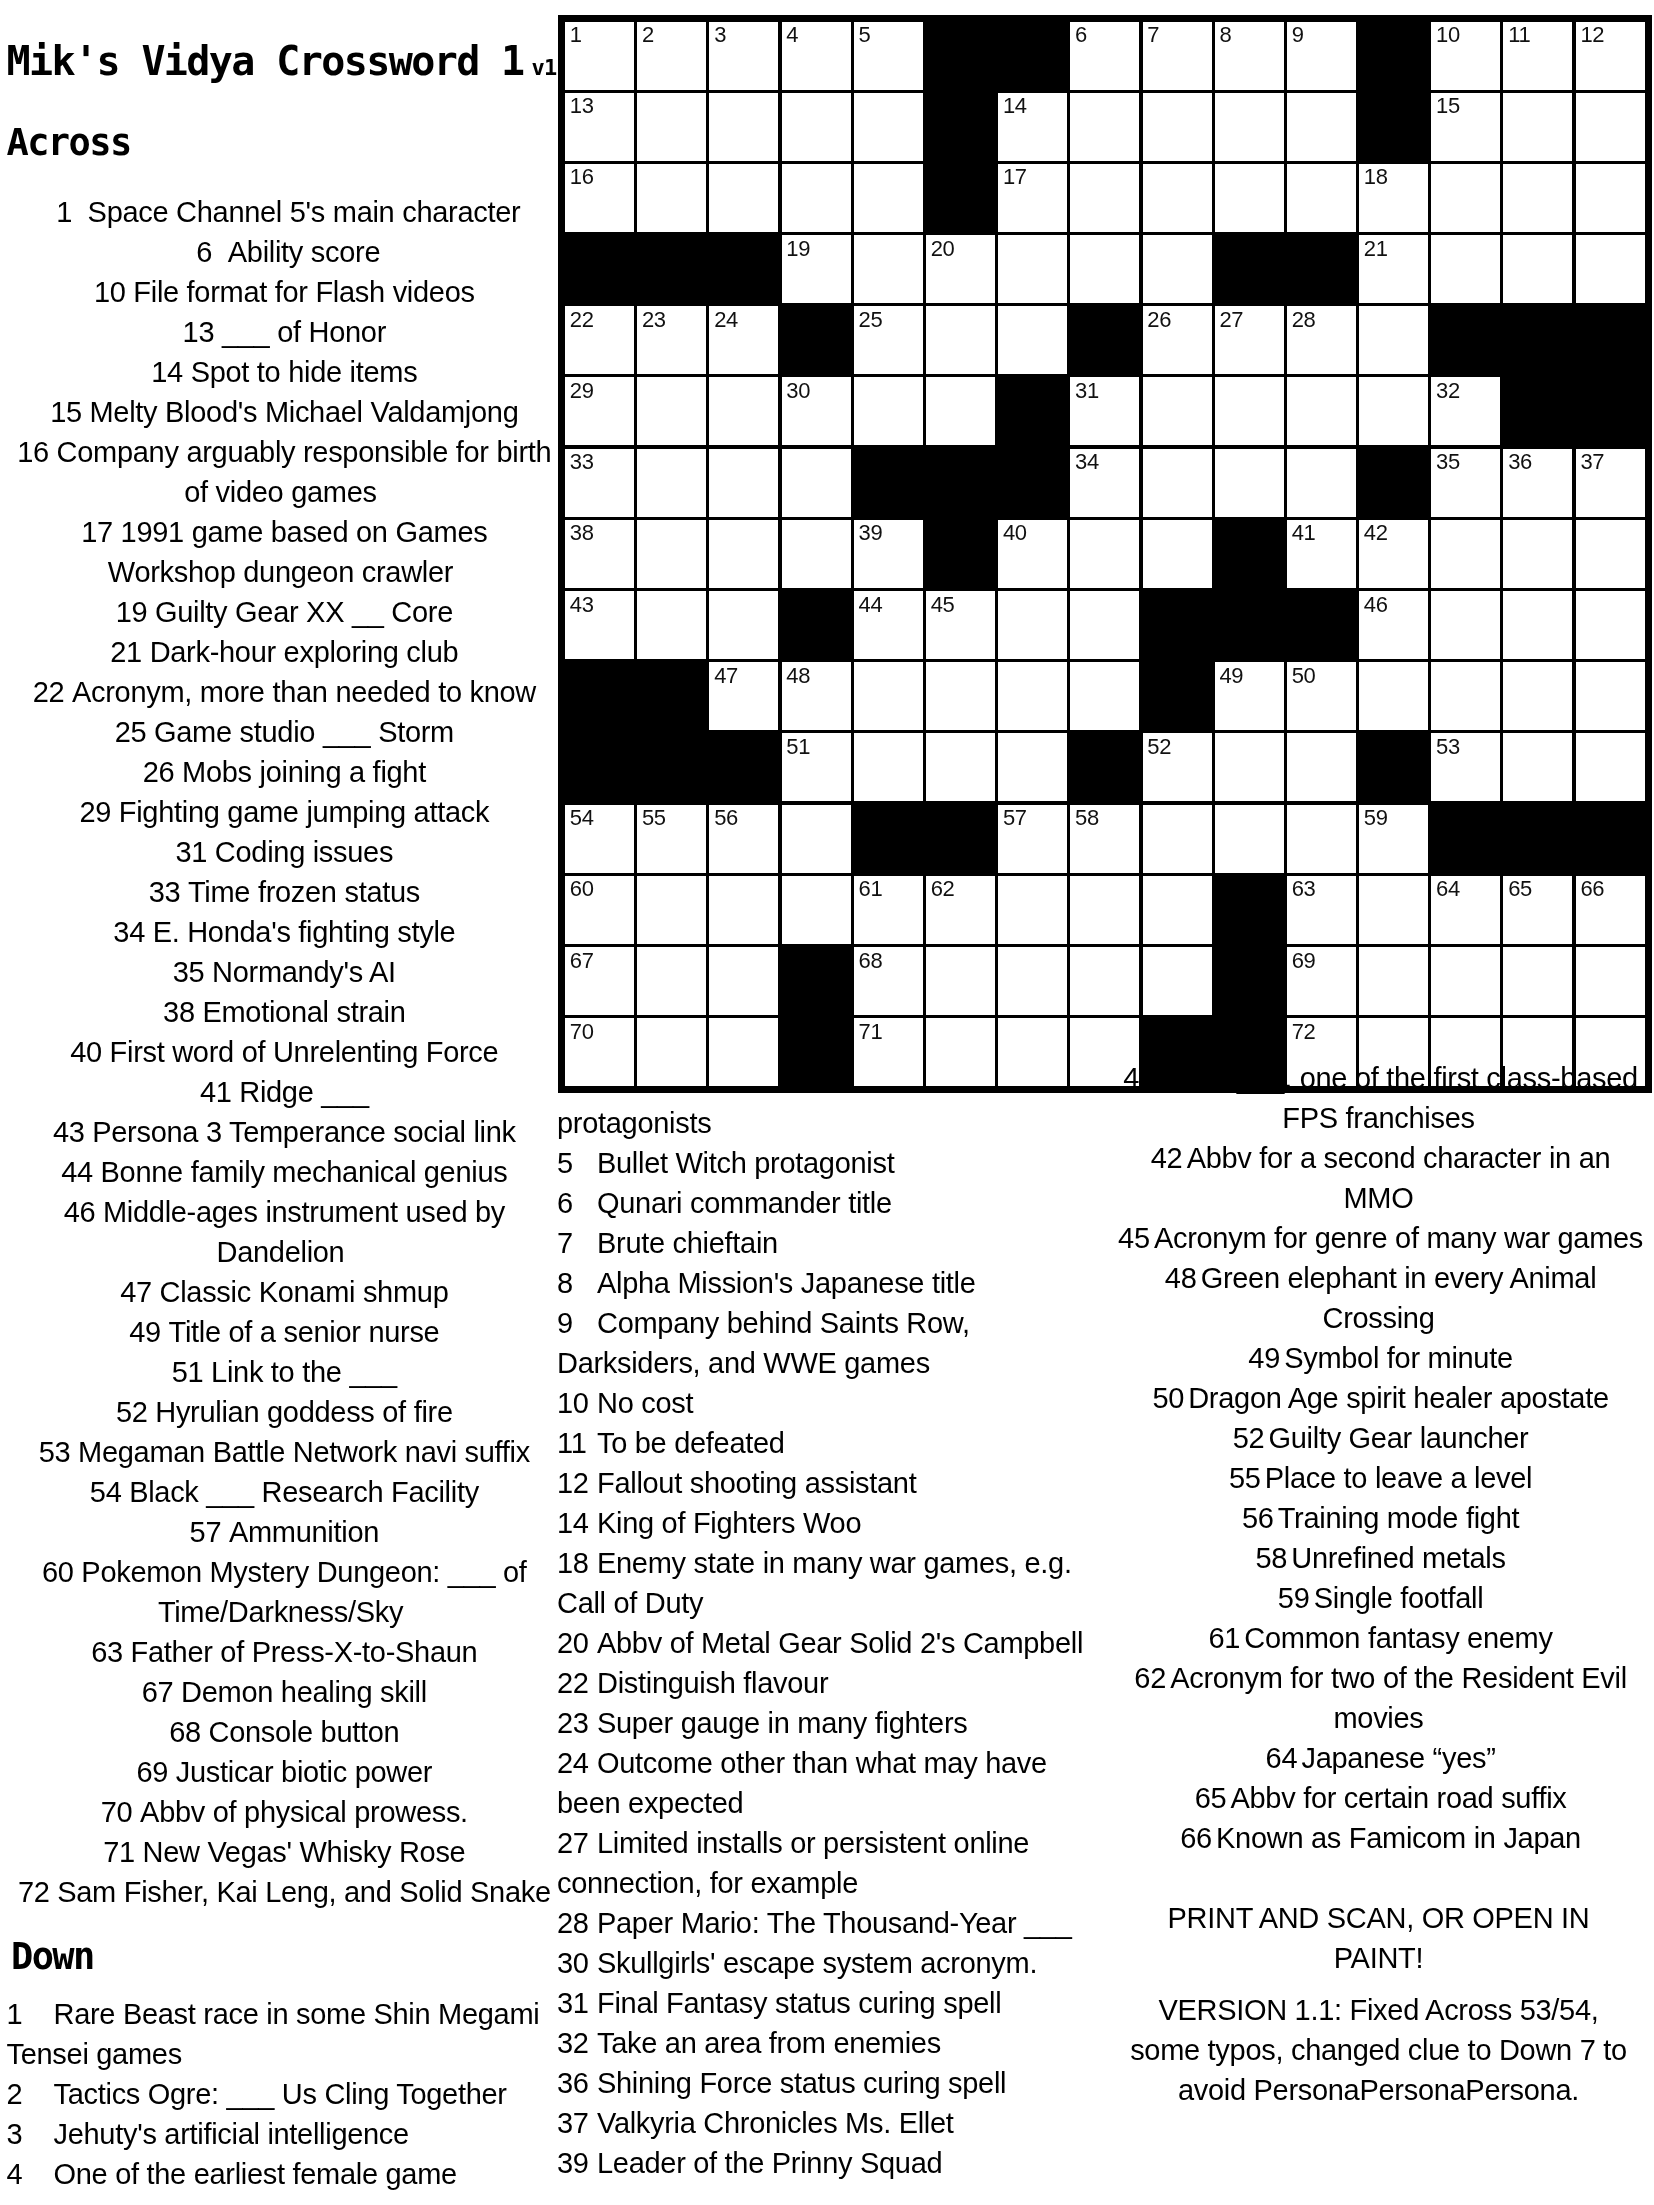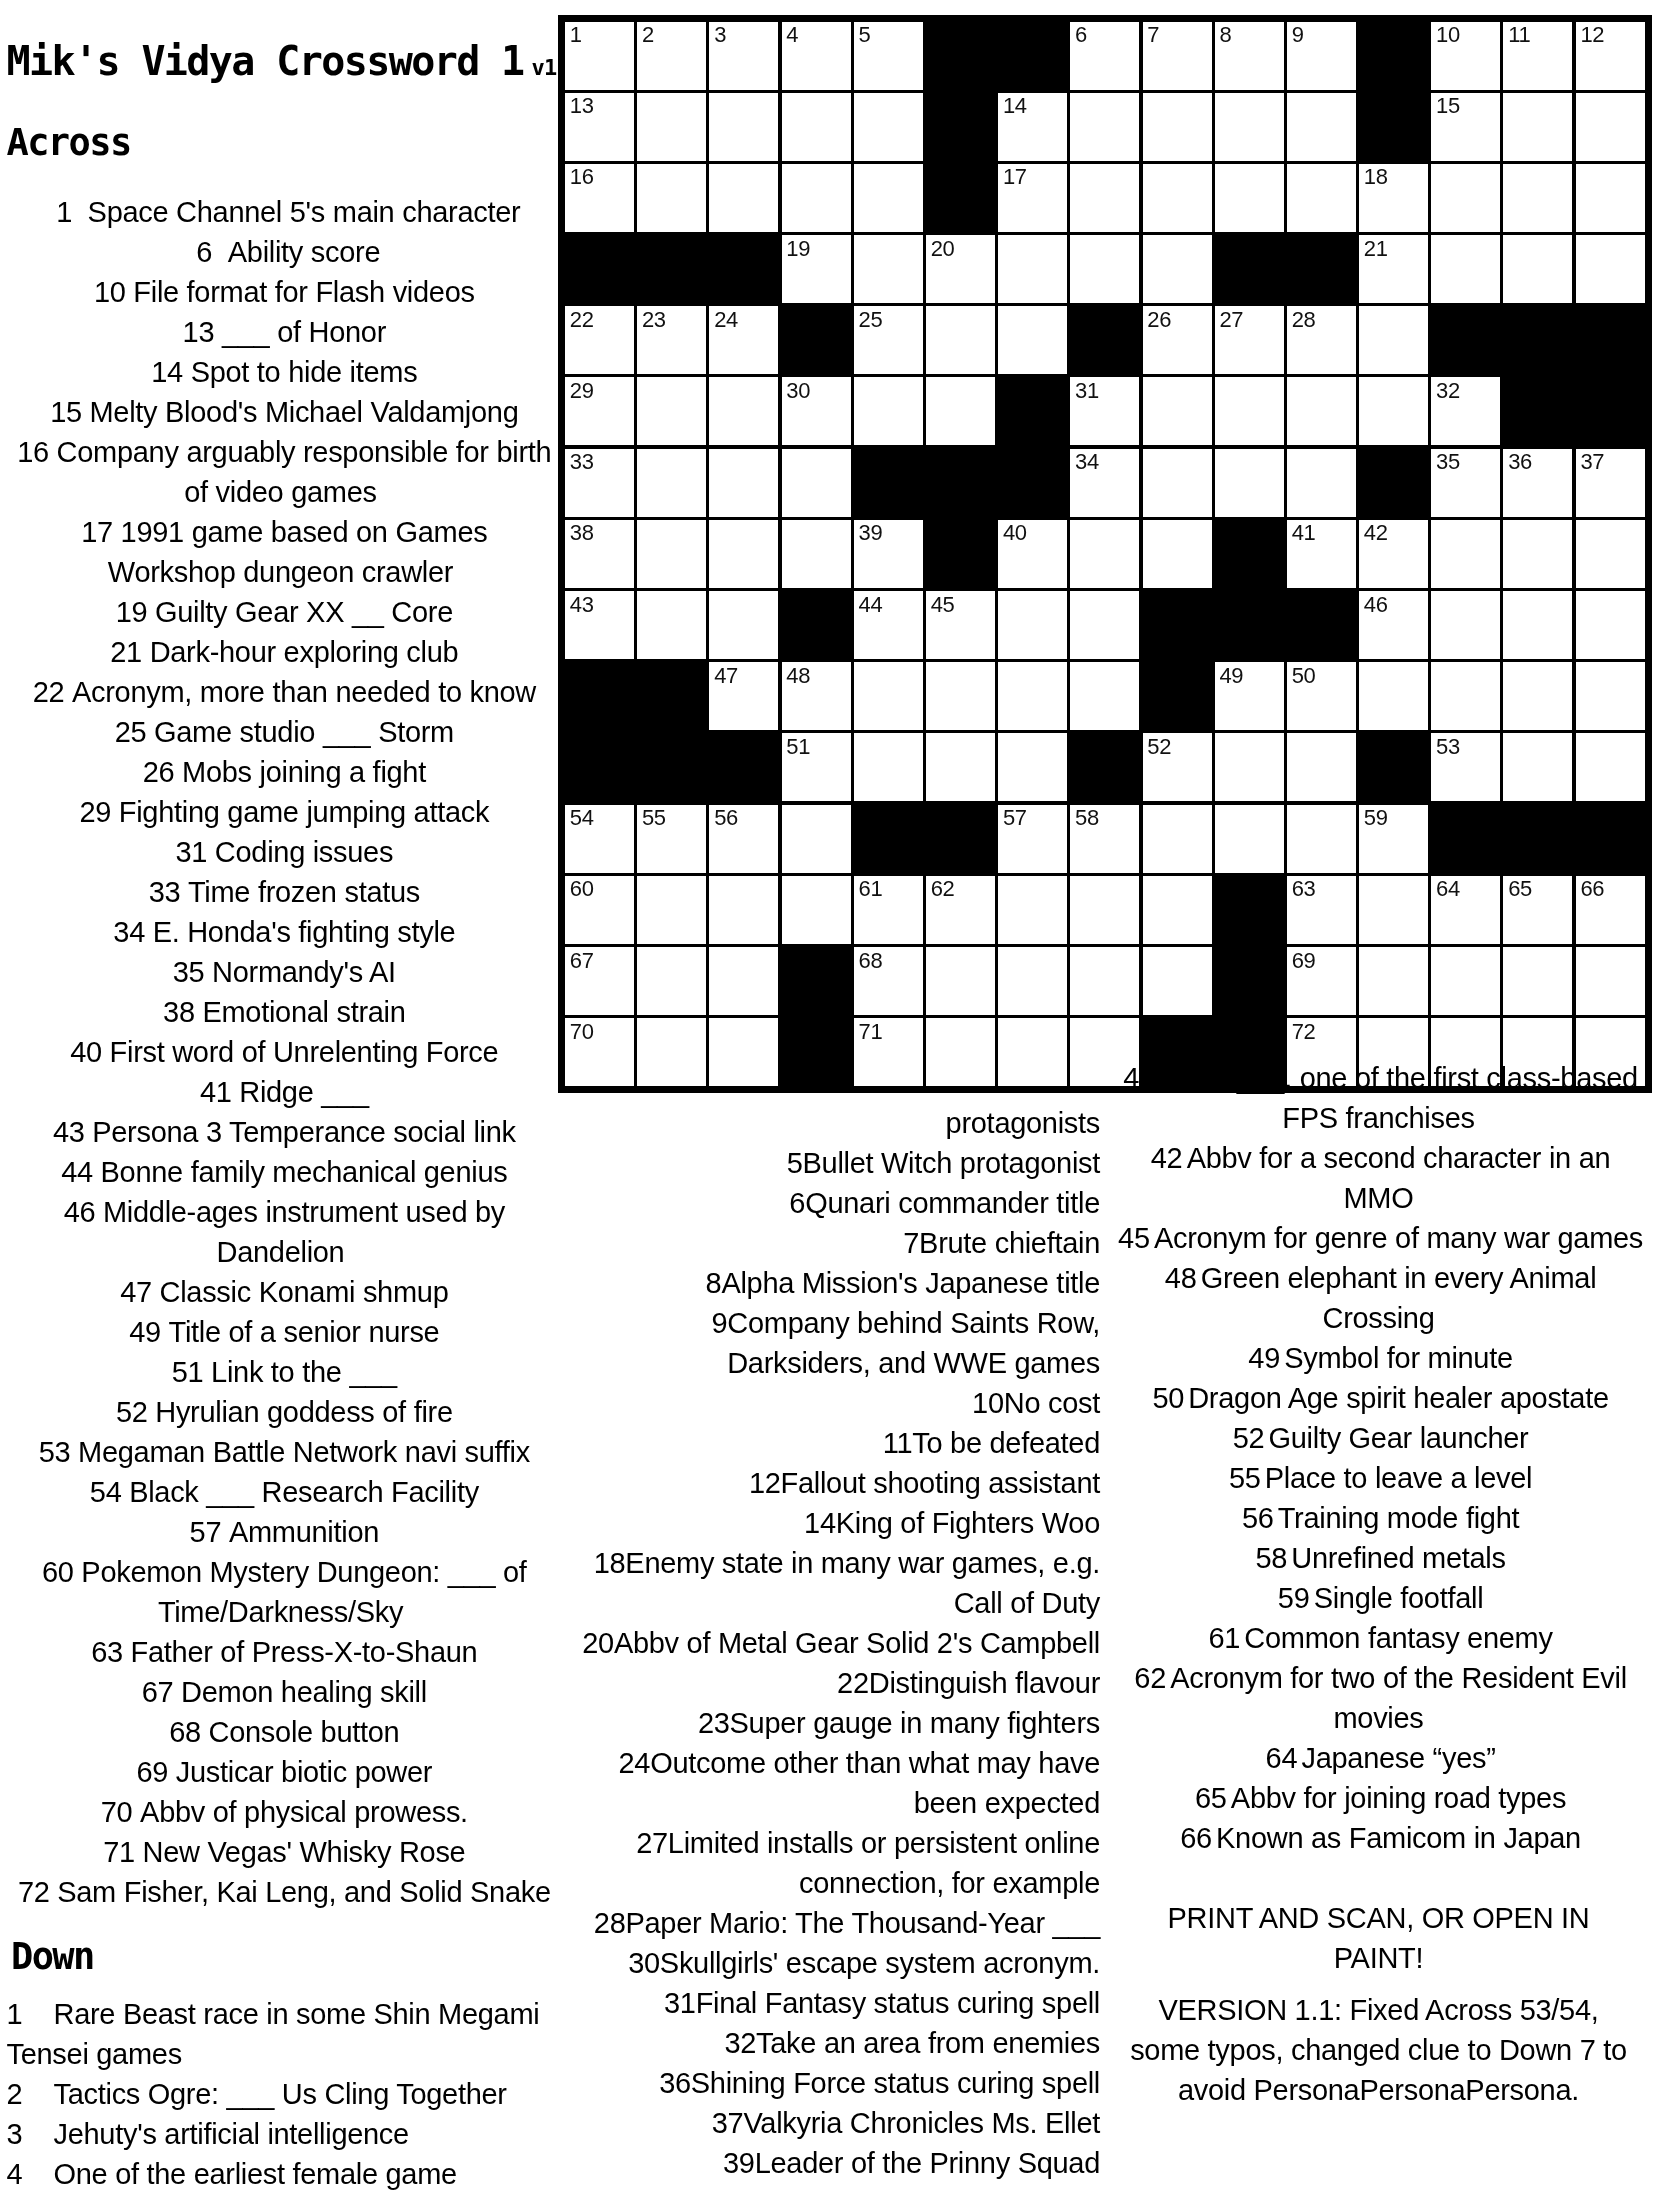--- a/index.html
+++ b/index.html
@@ -12,21 +12,21 @@
   #title{position:absolute;left:6.5px;top:11.3px;font-size:40px;white-space:nowrap;}
   #title .ver{font-size:22px;letter-spacing:-0.8px;margin-left:8px;}
   .phead{position:absolute;font-size:37px;}
   #across-header{left:6.5px;top:121px;}
   #down-header{left:11px;top:1935px;}
 
   
   .cluecol{position:absolute;font-size:29px;line-height:40px;letter-spacing:-0.3px;}
   #across-list{left:6.5px;top:192px;width:548px;text-align:center;}
   #down-left{left:6.5px;top:1994px;width:548px;}
-  #down-mid{left:557px;top:1103px;width:543px;text-align:right;}
+  #down-mid{left:557px;top:1103px;width:543px;}
   #down-right{left:1108px;top:1058px;width:541px;text-align:center;}
   .clue .cn{display:inline-block;min-width:47px;}
   #down-mid .clue .cn,#down-right .clue .cn{min-width:40px;}
   .footer{margin-top:40px;}
   .footer p{margin:12px;}
 
   
   #grid{
     position:absolute;left:558px;top:14.5px;
     display:grid;grid-template-columns:repeat(15,69px);grid-auto-rows:68px;
@@ -503,21 +503,21 @@
       <div class="clue"><span class="cn">49</span><span class="ct">Symbol for minute</span></div>
       <div class="clue"><span class="cn">50</span><span class="ct">Dragon Age spirit healer apostate</span></div>
       <div class="clue"><span class="cn">52</span><span class="ct">Guilty Gear launcher</span></div>
       <div class="clue"><span class="cn">55</span><span class="ct">Place to leave a level</span></div>
       <div class="clue"><span class="cn">56</span><span class="ct">Training mode fight</span></div>
       <div class="clue"><span class="cn">58</span><span class="ct">Unrefined metals</span></div>
       <div class="clue"><span class="cn">59</span><span class="ct">Single footfall</span></div>
       <div class="clue"><span class="cn">61</span><span class="ct">Common fantasy enemy</span></div>
       <div class="clue"><span class="cn">62</span><span class="ct">Acronym for two of the Resident Evil movies</span></div>
       <div class="clue"><span class="cn">64</span><span class="ct">Japanese “yes”</span></div>
-      <div class="clue"><span class="cn">65</span><span class="ct">Abbv for joining road types</span></div>
+      <div class="clue"><span class="cn">65</span><span class="ct">Abbv for certain road suffix</span></div>
       <div class="clue"><span class="cn">66</span><span class="ct">Known as Famicom in Japan</span></div>
       <div class="footer">
       <p>PRINT AND SCAN, OR OPEN IN PAINT!</p>
       <p>VERSION 1.1: Fixed Across 53/54, some typos, changed clue to Down 7 to avoid PersonaPersonaPersona.</p>
     </div>
   </div>
 
 </div>
 
 

